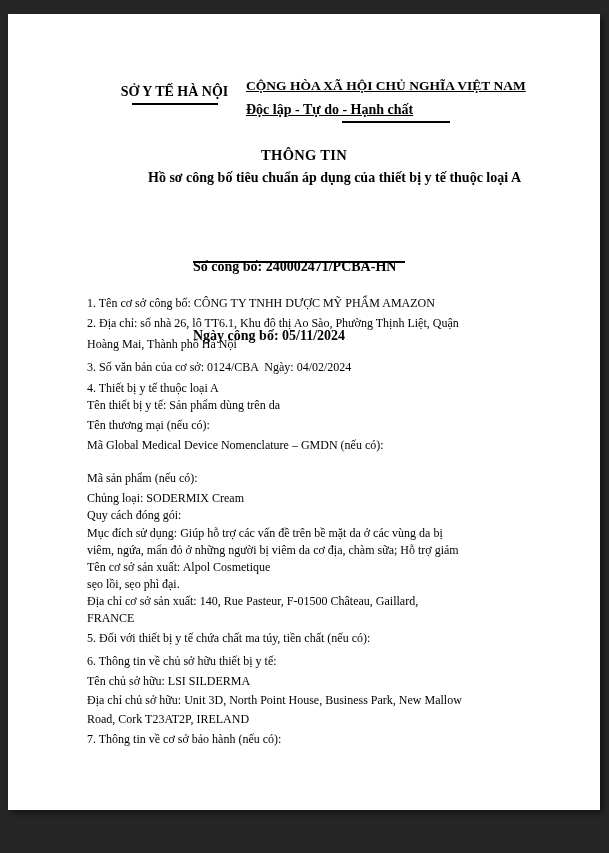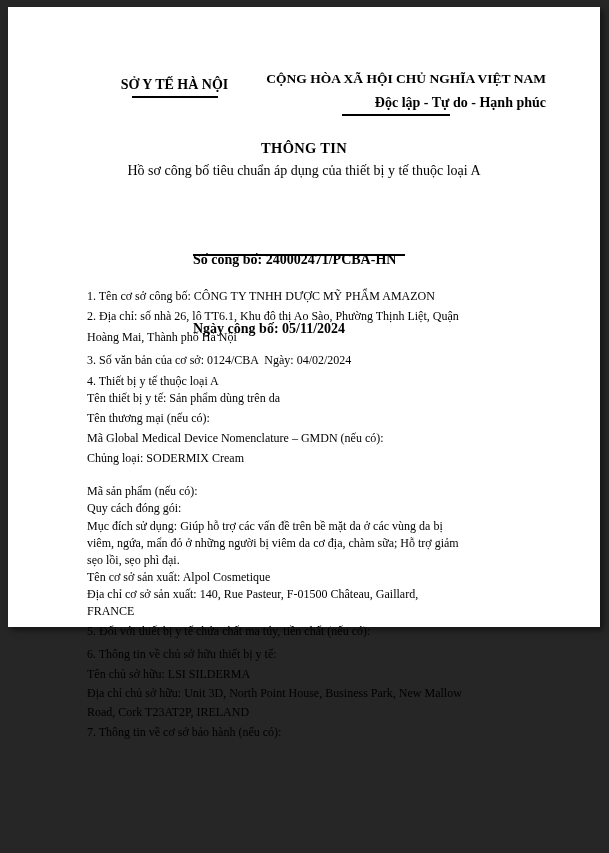--- a/index.html
+++ b/index.html
@@ -6,51 +6,51 @@
   html, body { width: 609px; height: 853px; }
   body {
     font-family: "Liberation Serif", "DejaVu Serif", serif;
     color: #000;
     background: #262626;
     position: relative;
     overflow: hidden;
   }
   .page {
     position: absolute;
-    left: 8px; top: 7px;
-    width: 592px; height: 620px;
+    left: 8px; top: 14px;
+    width: 592px; height: 796px;
     background: #ffffff;
     box-shadow: 3px 3px 6px rgba(0,0,0,0.5);
   }
   .abs { position: absolute; }
 
   
   .issuer {
     left: 75px; top: 70px; width: 183px;
     text-align: center; font-weight: bold; font-size: 14px; line-height: 16px;
   }
   .issuer-underline {
     width: 86px; height: 2px; background: #000; margin: 3px auto 0;
   }
   .nat-block {
-    left: 238px; top: 64px; width: 300px; text-align: right;
+    left: 238px; top: 64px; width: 300px; text-align: left; text-decoration: underline;
   }
   .nat-title { font-weight: bold; font-size: 13.5px; line-height: 16px; }
   .nat-motto { font-weight: bold; font-size: 14px; line-height: 16px; margin-top: 8px; }
   .motto-underline { width: 108px; height: 2px; background: #000; margin: 3px auto 0; }
 
   
   .doc-title {
     left: 79px; top: 133px; width: 434px;
     text-align: center; font-weight: bold; font-size: 14.5px; line-height: 17px;
     letter-spacing: 0.3px;
   }
   .doc-subtitle {
     left: 79px; top: 155px; width: 434px;
-    text-align: center; font-weight: normal; font-size: 14px; line-height: 17px;
+    text-align: right; font-weight: bold; font-size: 14px; line-height: 17px;
   }
 
   
   .pub-block {
     left: 185px; top: 195px;
     font-weight: bold; font-size: 14px; line-height: 23px;
     white-space: pre;
   }
   .section-divider {
     left: 185px; top: 247px; width: 212px; height: 2px; background: #000;
@@ -68,21 +68,21 @@
 
 <div class="page">
 
   <div class="abs issuer">
     <div>SỞ Y TẾ HÀ NỘI</div>
     <div class="issuer-underline"></div>
   </div>
 
   <div class="abs nat-block">
     <div class="nat-title">CỘNG HÒA XÃ HỘI CHỦ NGHĨA VIỆT NAM</div>
-    <div class="nat-motto">Độc lập - Tự do - Hạnh phúc</div>
+    <div class="nat-motto">Độc lập - Tự do - Hạnh chất</div>
     <div class="motto-underline"></div>
   </div>
 
   <div class="abs doc-title">THÔNG TIN</div>
   <div class="abs doc-subtitle">Hồ sơ công bố tiêu chuẩn áp dụng của thiết bị y tế thuộc loại A</div>
 
   <div class="abs pub-block">
     <div>Số công bố: 240002471/PCBA-HN</div>
     <div>Ngày công bố: 05/11/2024</div>
   </div>
@@ -91,27 +91,27 @@
 
   <div class="abs doc-body">
     <div class="ln" style="margin-top:0">1. Tên cơ sở công bố: CÔNG TY TNHH DƯỢC MỸ PHẨM AMAZON</div>
     <div class="ln" style="margin-top:3px">2. Địa chỉ: số nhà 26, lô TT6.1, Khu đô thị Ao Sào, Phường Thịnh Liệt, Quận</div>
     <div class="ln" style="margin-top:4px">Hoàng Mai, Thành phố Hà Nội</div>
     <div class="ln" style="margin-top:6px">3. Số văn bản của cơ sở: 0124/CBA  Ngày: 04/02/2024</div>
     <div class="ln" style="margin-top:4px">4. Thiết bị y tế thuộc loại A</div>
     <div class="ln" style="margin-top:0">Tên thiết bị y tế: Sản phẩm dùng trên da</div>
     <div class="ln" style="margin-top:3px">Tên thương mại (nếu có):</div>
     <div class="ln" style="margin-top:3px">Mã Global Medical Device Nomenclature – GMDN (nếu có):</div>
+    <div class="ln" style="margin-top:16px">Mã sản phẩm (nếu có):</div>
     <div class="ln" style="margin-top:3px">Chủng loại: SODERMIX Cream</div>
-    <div class="ln" style="margin-top:16px">Mã sản phẩm (nếu có):</div>
     <div class="ln" style="">Quy cách đóng gói:</div>
     <div class="ln" style="margin-top:1px">Mục đích sử dụng: Giúp hỗ trợ các vấn đề trên bề mặt da ở các vùng da bị</div>
     <div class="ln" style="margin-top:0">viêm, ngứa, mẩn đỏ ở những người bị viêm da cơ địa, chàm sữa; Hỗ trợ giảm</div>
+    <div class="ln" style="margin-top:0">Tên cơ sở sản xuất: Alpol Cosmetique</div>
     <div class="ln" style="margin-top:0">sẹo lồi, sẹo phì đại.</div>
-    <div class="ln" style="margin-top:0">Tên cơ sở sản xuất: Alpol Cosmetique</div>
     <div class="ln" style="margin-top:0">Địa chỉ cơ sở sản xuất: 140, Rue Pasteur, F-01500 Château, Gaillard,</div>
     <div class="ln" style="margin-top:0">FRANCE</div>
     <div class="ln" style="margin-top:3px">5. Đối với thiết bị y tế chứa chất ma túy, tiền chất (nếu có):</div>
     <div class="ln" style="margin-top:6px">6. Thông tin về chủ sở hữu thiết bị y tế:</div>
     <div class="ln" style="margin-top:3px">Tên chủ sở hữu: LSI SILDERMA</div>
     <div class="ln" style="margin-top:2px">Địa chỉ chủ sở hữu: Unit 3D, North Point House, Business Park, New Mallow</div>
     <div class="ln" style="margin-top:2px">Road, Cork T23AT2P, IRELAND</div>
     <div class="ln" style="margin-top:3px">7. Thông tin về cơ sở bảo hành (nếu có):</div>
   </div>
 

